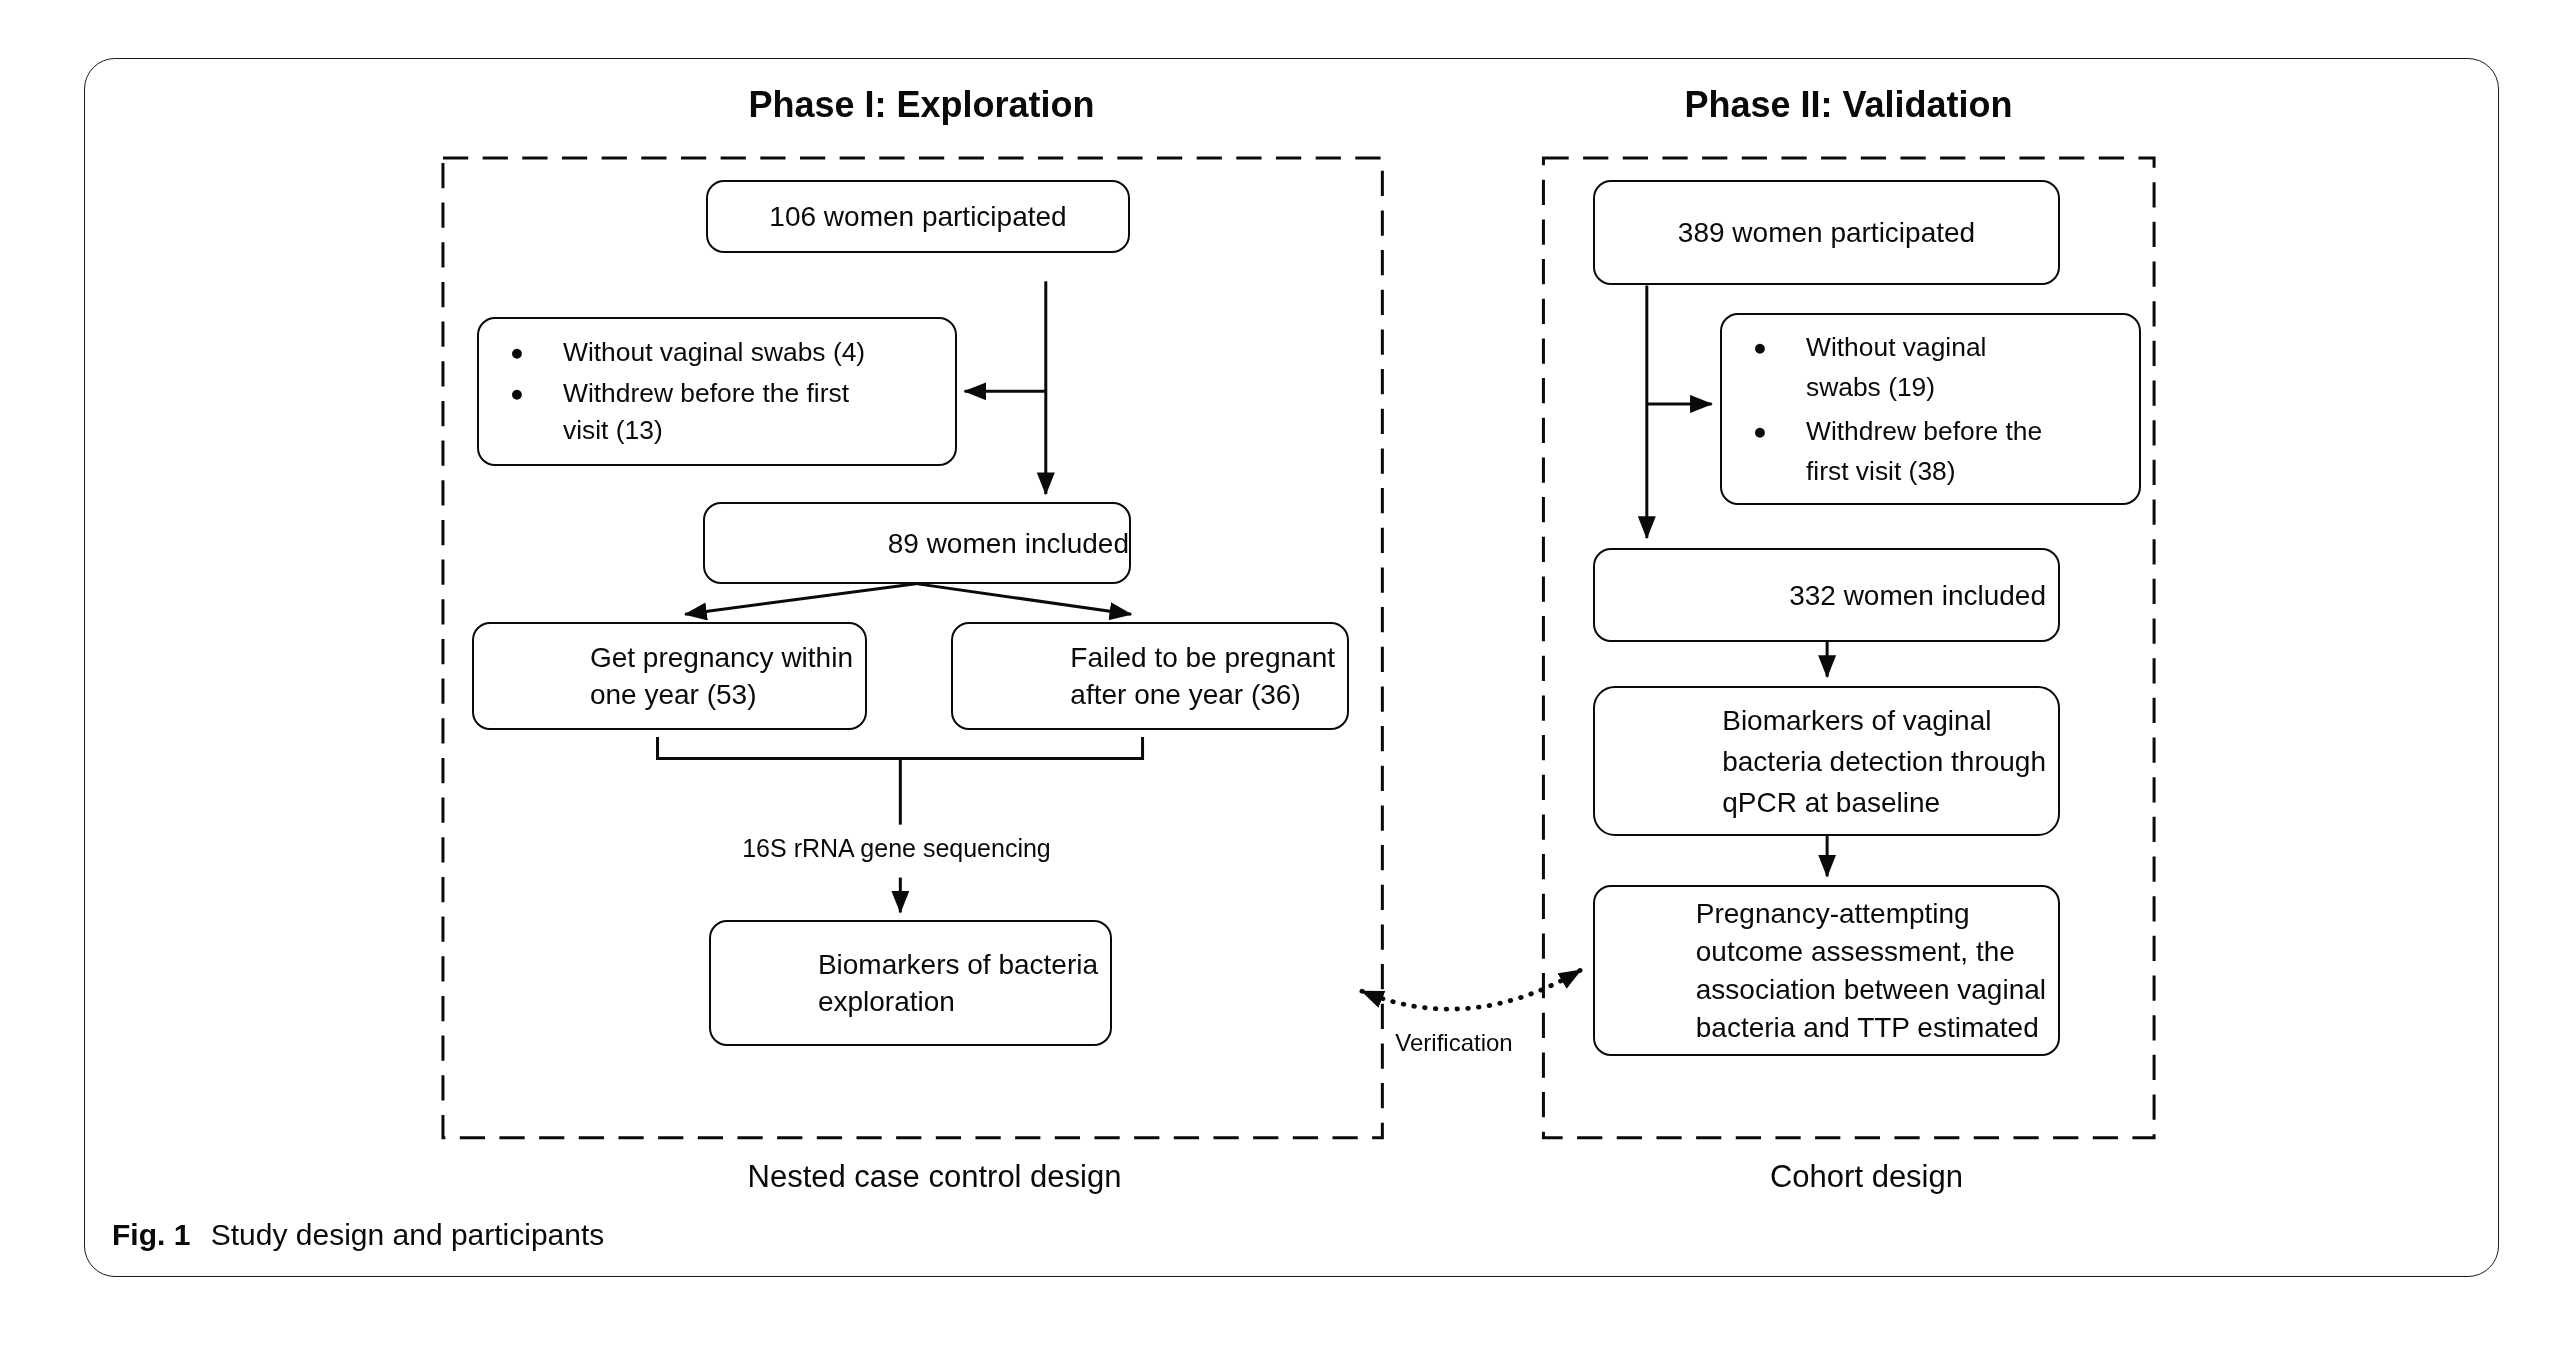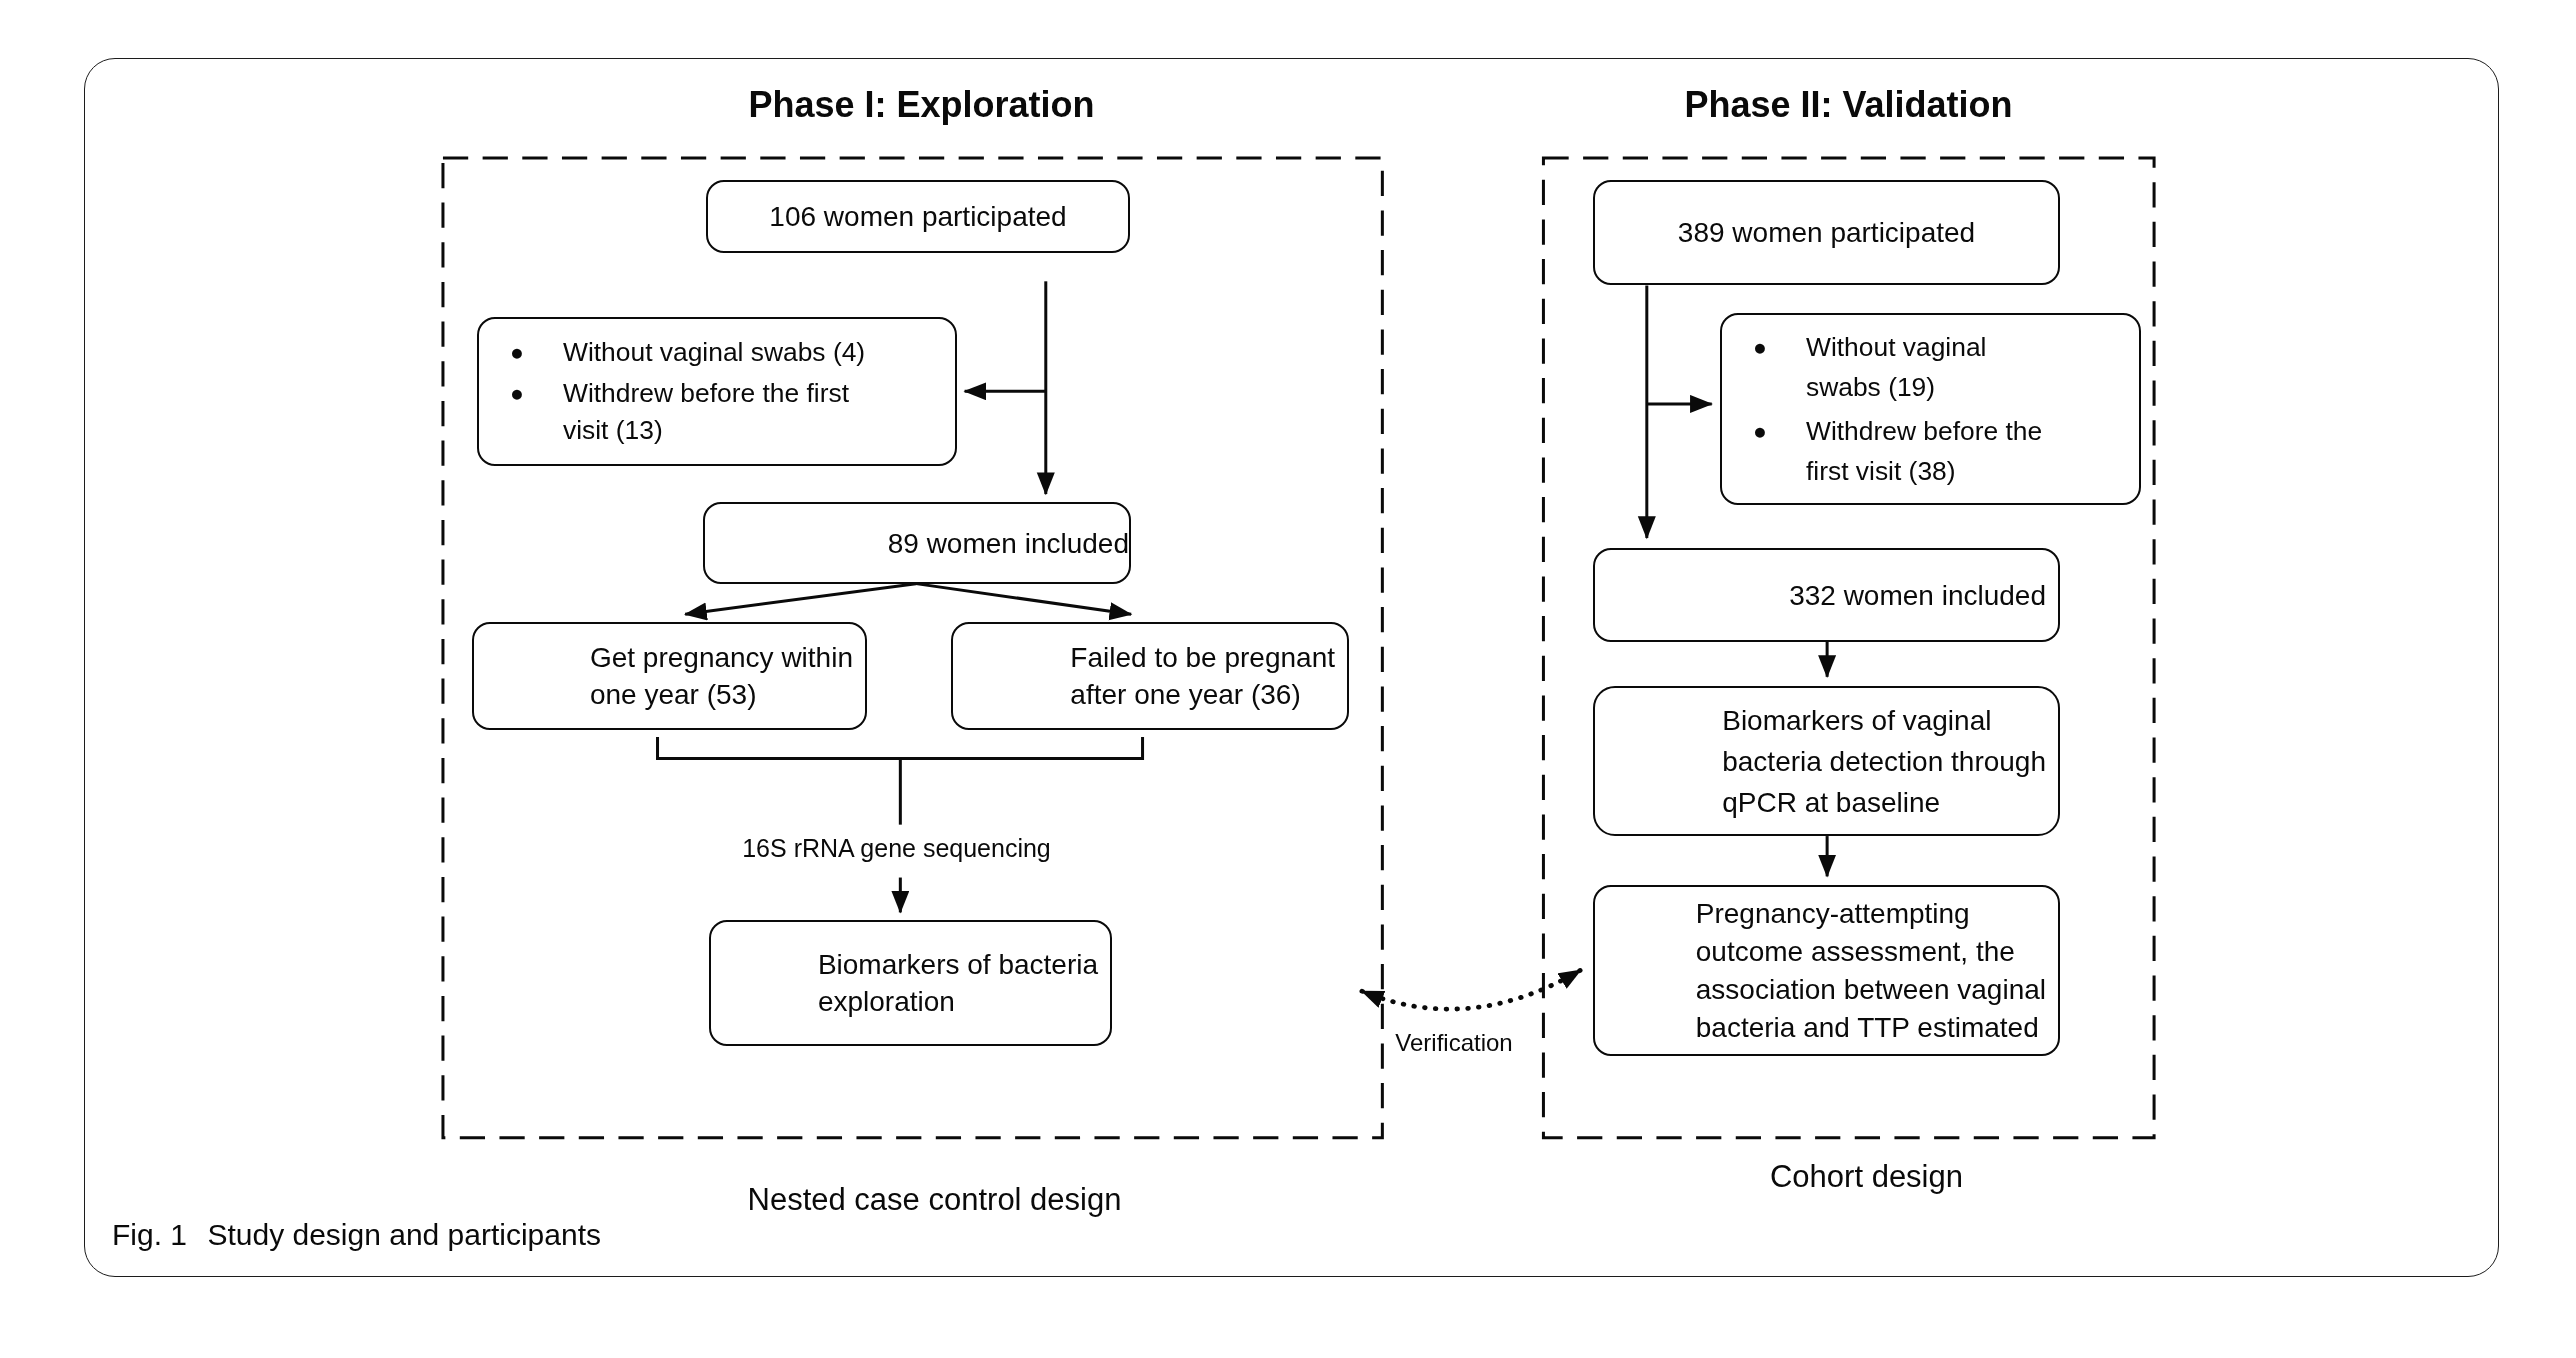--- a/index.html
+++ b/index.html
@@ -97,21 +97,21 @@
     white-space: nowrap;
   }
   .caption {
     position: absolute;
     left: 112px;
     top: 1218px;
     font-size: 30px;
     white-space: nowrap;
   }
   .caption .cap-label {
-    font-weight: 400;
+    font-weight: 700;
     margin-right: 20.4px;
   }
 </style>
 </head>
 <body>
 
 <div id="canvas">
 
   <div class="outer-frame"></div>
 
@@ -215,21 +215,21 @@
 
   <div class="node left" style="left:1593px; top:885px; width:467px; height:171px; line-height:38px;">
     <span class="pre">Pregnancy-attempting
 outcome assessment, the
 association between vaginal
 bacteria and TTP estimated</span>
   </div>
 
   <div class="small-label" style="left:1364px; top:1029px; width:180px; font-size:24px;">Verification</div>
 
-  <div class="design-label" style="left:634px; top:1159px;margin-top:23px;">Nested case control design</div>
+  <div class="design-label" style="left:634px; top:1159px;">Nested case control design</div>
   <div class="design-label" style="left:1566px; top:1159px;">Cohort design</div>
 
   <div class="caption">
     <span class="cap-label">Fig. 1</span><span>Study design and participants</span>
   </div>
 
 </div>
 
 
 </body></html>

